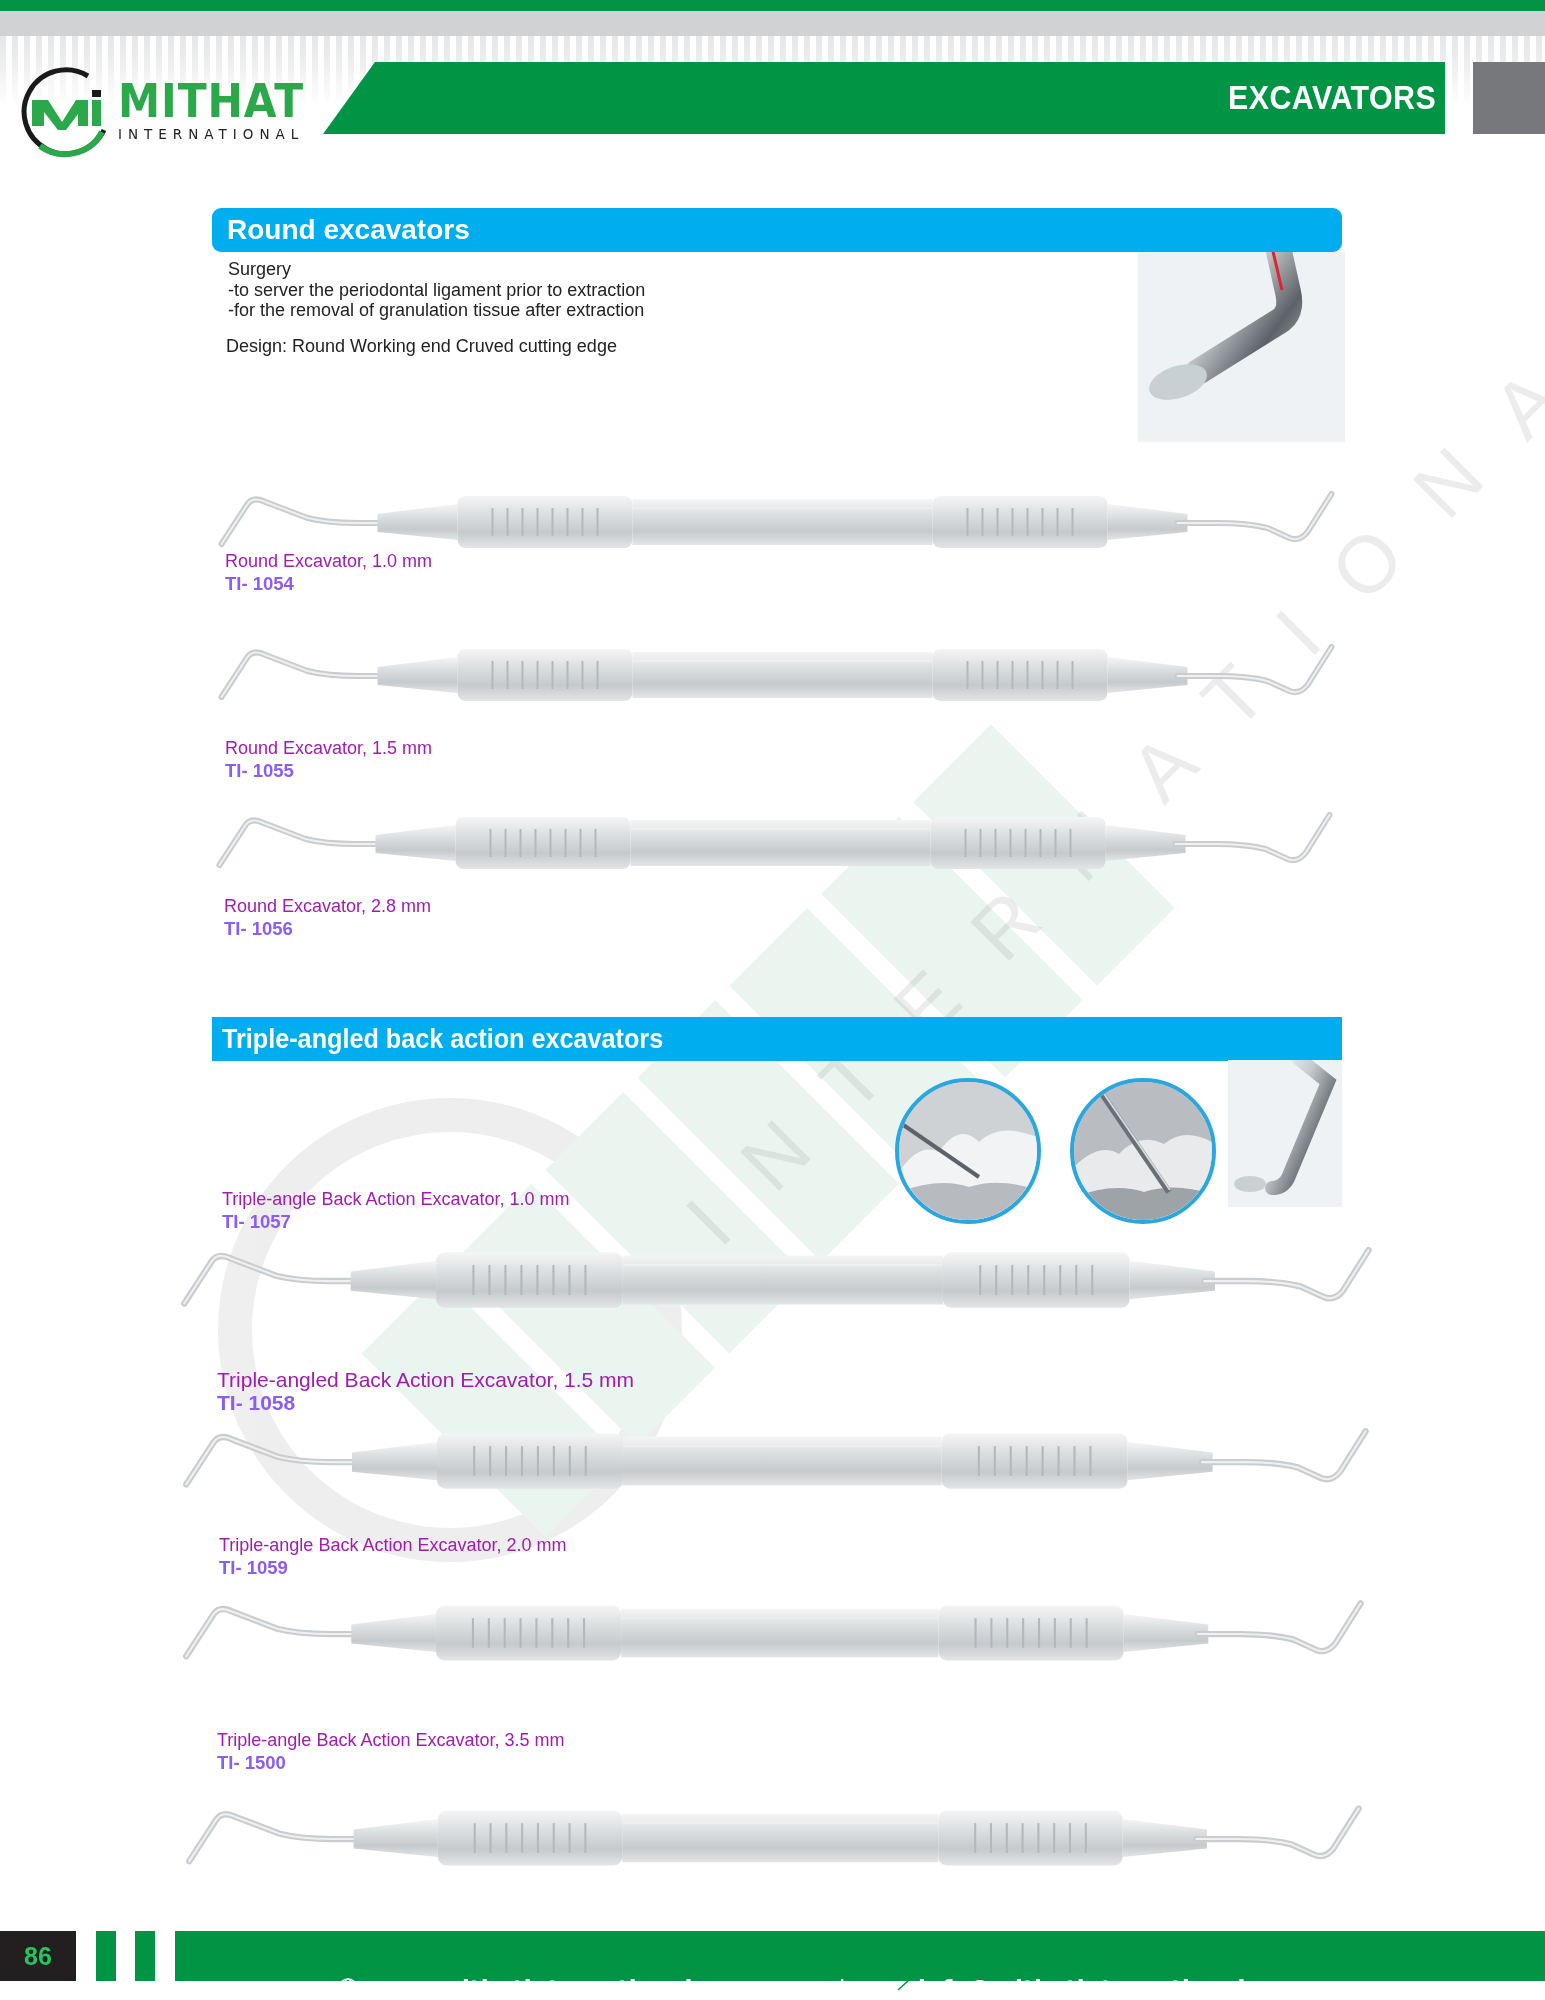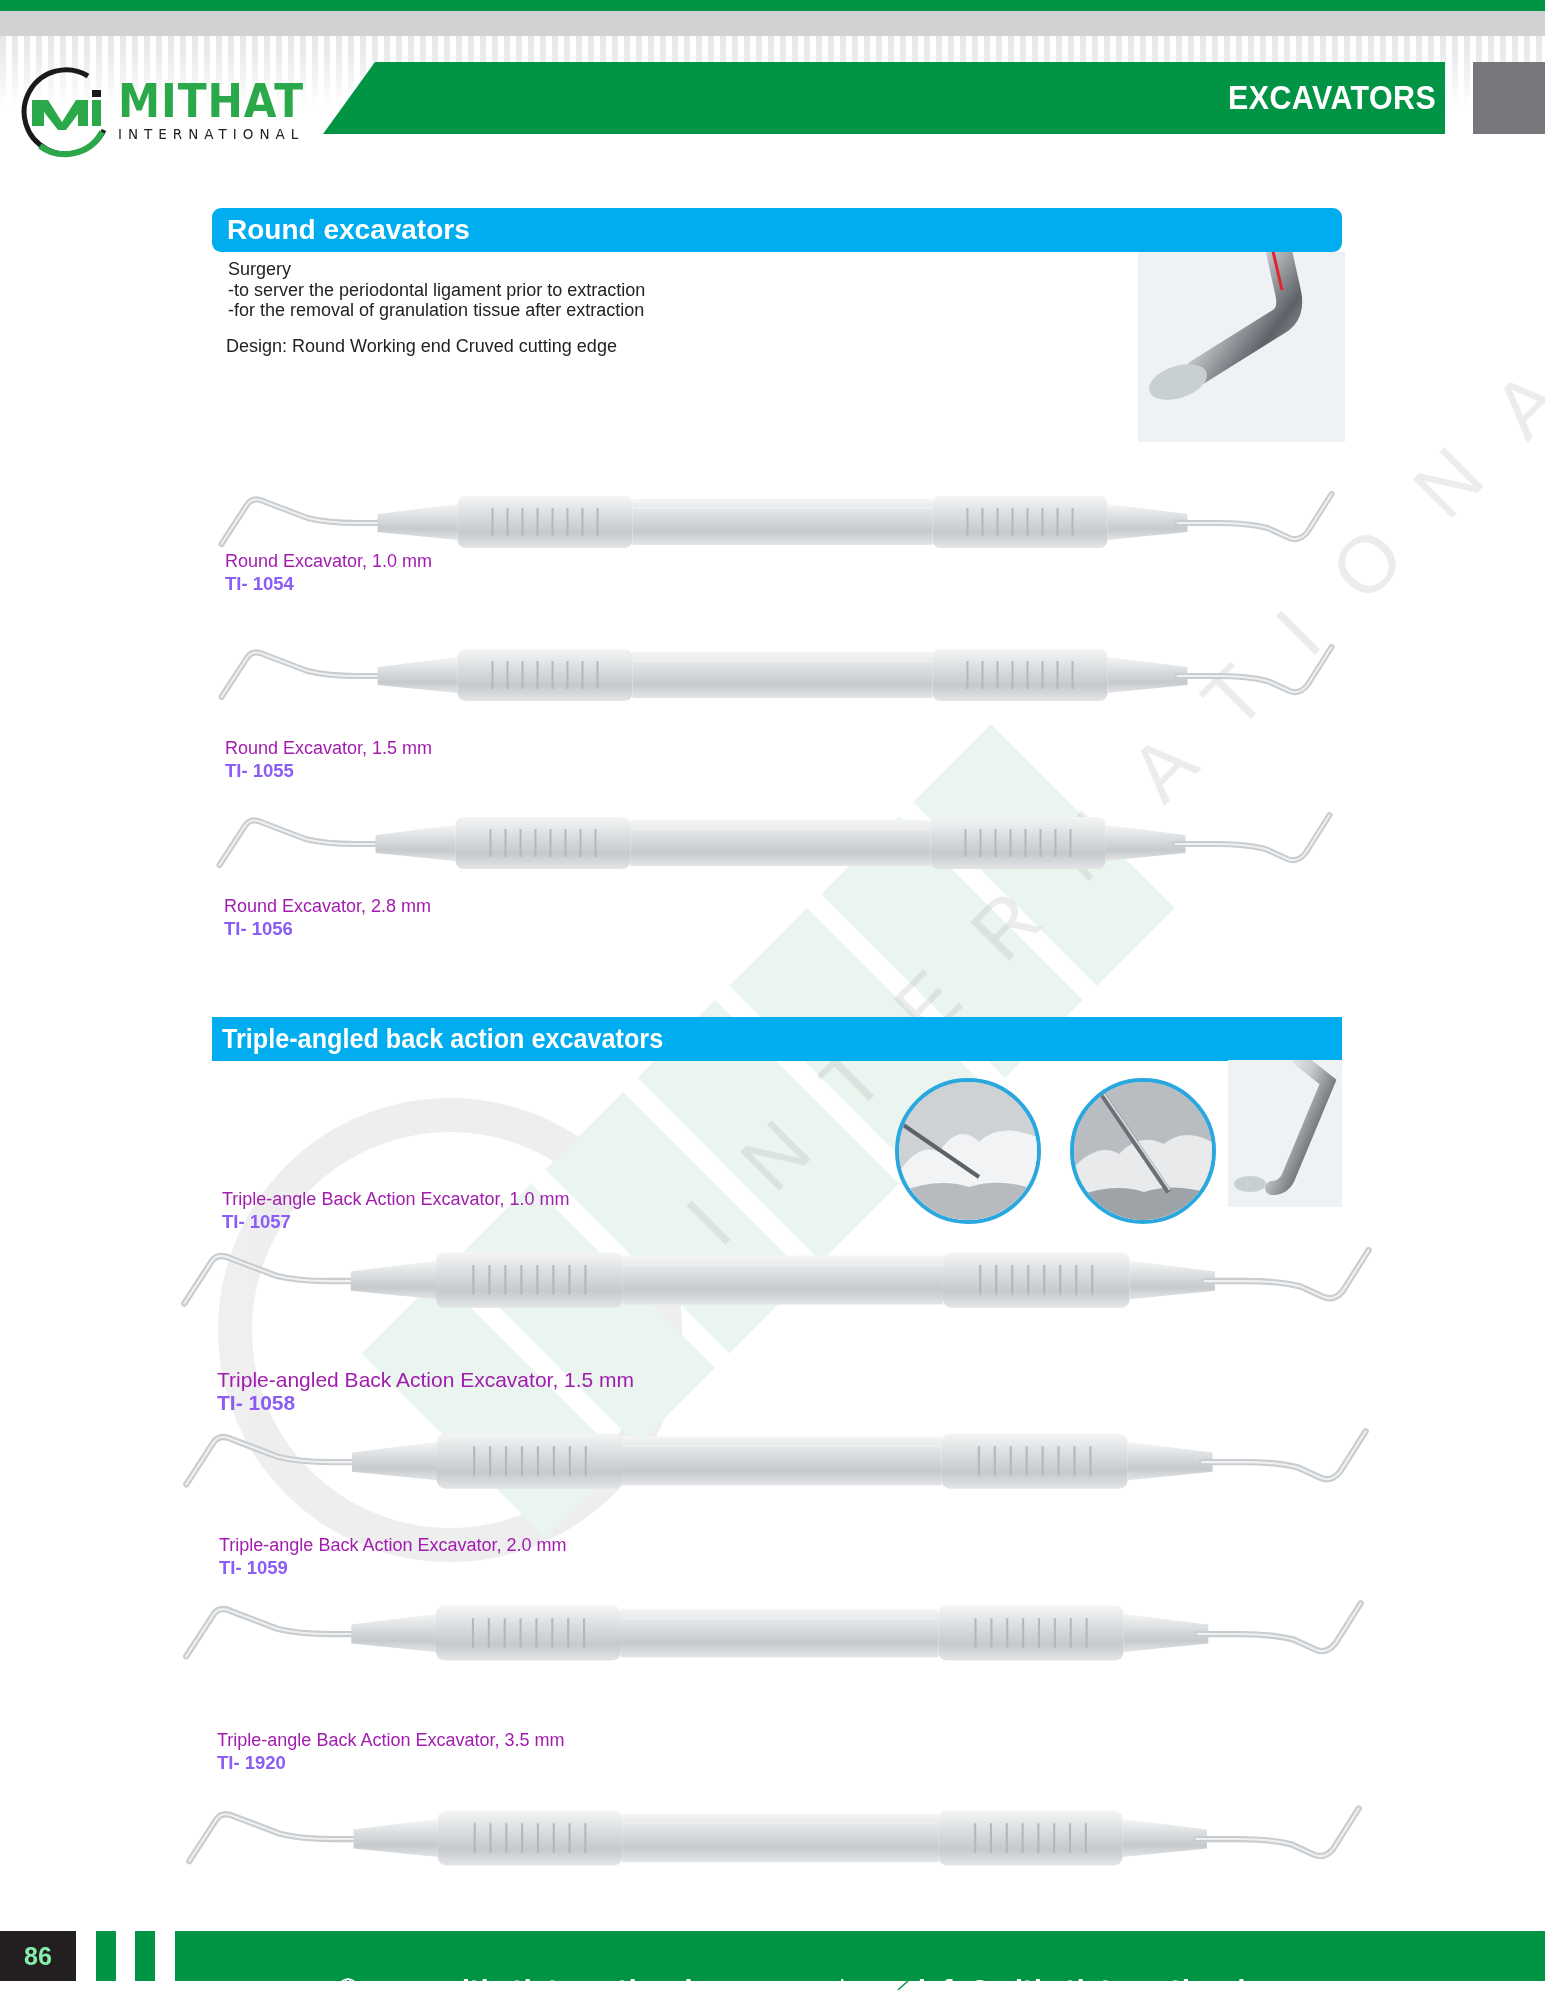--- a/index.html
+++ b/index.html
@@ -69,21 +69,21 @@
   
   .product-label { position: absolute; font-size: 18px; color: #a21caf; white-space: nowrap; line-height: 1; }
   .product-code { position: absolute; font-size: 18.5px; font-weight: bold; color: #8b5cf6; white-space: nowrap; line-height: 1; }
   .product-label.big { font-size: 21px; }
   .product-code.big { font-size: 21px; }
   .instrument { position: absolute; }
 
   
   .page-num {
     position: absolute; left: 0; top: 1931px; width: 76px; height: 50px; background: #231f20;
-    color: #86efac; font-weight: bold; font-size: 25px; display: flex; align-items: center; justify-content: center;
+    color: #22c55e; font-weight: bold; font-size: 25px; display: flex; align-items: center; justify-content: center;
   }
   .foot-stripe { position: absolute; top: 1931px; width: 20px; height: 50px; background: #009444; }
   .foot-stripe.s1 { left: 96px; }
   .foot-stripe.s2 { left: 135px; }
   .foot-bar {
     position: absolute; left: 175px; top: 1931px; width: 1370px; height: 50px; background: #009444;
     color: #fff; font-family: "DejaVu Sans", sans-serif; font-weight: bold; font-size: 25px;
   }
   .foot-item { position: absolute; top: 0; height: 50px; display: flex; align-items: center; white-space: nowrap; margin-top: 33px; }
   .foot-web { left: 162px; }
@@ -278,21 +278,21 @@
     <use href="#instrument"></use>
   </svg>
 
 <div class="product-label" style="left:219px;top:1536px">Triple-angle Back Action Excavator, 2.0 mm</div>
 <div class="product-code" style="left:219px;top:1559px">TI- 1059</div>
 <svg class="instrument" style="left:182px;top:1590px;width:1185px;height:86px">
     <use href="#instrument"></use>
   </svg>
 
 <div class="product-label" style="left:217px;top:1731px">Triple-angle Back Action Excavator, 3.5 mm</div>
-<div class="product-code" style="left:217px;top:1754px">TI- 1920</div>
+<div class="product-code" style="left:217px;top:1754px">TI- 1500</div>
 <svg class="instrument" style="left:185px;top:1790px;width:1180px;height:96px">
     <use href="#instrument"></use>
   </svg>
 
 <div class="page-num">86</div>
 <div class="foot-stripe s1"></div>
 <div class="foot-stripe s2"></div>
 <div class="foot-bar">
   <div class="foot-item foot-web">
     <svg class="foot-icon" viewBox="0 0 24 24">

